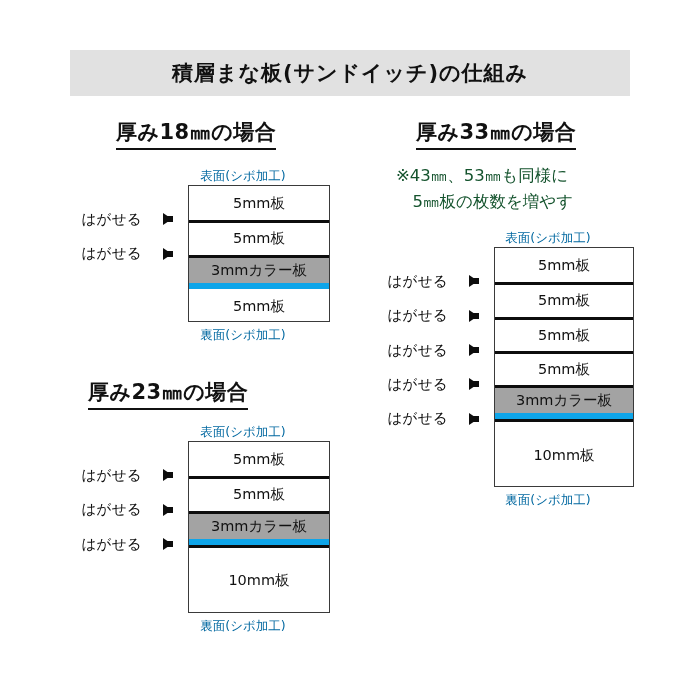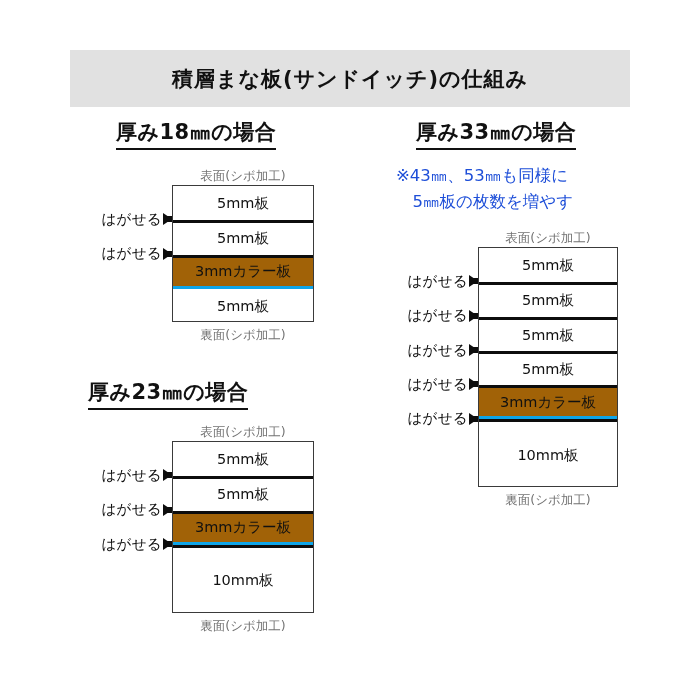--- a/index.html
+++ b/index.html
@@ -8,81 +8,83 @@
     background:#ffffff;
     font-family:"DejaVu Sans","Liberation Sans",sans-serif;
     color:#1a1a1a;
     overflow:hidden;
     position:relative;
   }
   #page{position:absolute;left:0;top:0;width:700px;height:700px;}
 
   
   .header-band{
-    position:absolute;left:70px;top:50px;width:560px;height:57px;
+    position:absolute;left:70px;top:50px;width:560px;height:46px;
     background:#e1e1e1;
     display:flex;align-items:center;justify-content:center;
   }
   .header-title{
     font-size:21px;font-weight:700;letter-spacing:1px;color:#111;
     white-space:nowrap;
   }
 
   
   .section-heading{
     position:absolute;
     font-size:21px;font-weight:700;color:#111;
     white-space:nowrap;
     padding-bottom:2px;
     border-bottom:2px solid #111;
     letter-spacing:0.5px;
   }
   .note{
     position:absolute;
-    font-size:16.5px;font-weight:500;color:#1d4ed8;
+    font-size:16.5px;font-weight:500;color:#14532d;
     line-height:1.55;
     white-space:pre;
   }
   .face-label{
     position:absolute;
-    font-size:12.5px;color:#737373;white-space:nowrap;
+    font-size:12.5px;color:#0369a1;white-space:nowrap;
     text-align:center;
   }
   .stack-box{
     position:absolute;
     border:1.5px solid #3a3a3a;
     background:#fff;
     box-sizing:border-box;
     overflow:hidden;
+    margin-left:16px;
   }
   .layer{
     position:relative;
     box-sizing:border-box;
     display:flex;align-items:center;justify-content:center;
     background:#ffffff;
     font-size:14.5px;
     color:#111;
     white-space:nowrap;
   }
   .layer.color-layer{
-    background:#a16207;
+    background:#a3a3a3;
     border-top:1px solid #9a9a9a;
-    border-bottom:3px solid #0ea5e9;
+    border-bottom:6px solid #0ea5e9;
   }
   .layer.peel-top{
     border-top:3.5px solid #0d0d0d;
   }
 
   
   .peel{
     position:absolute;
     display:flex;align-items:center;
     white-space:nowrap;
     height:18px;
     transform:translateY(-50%);
+    gap:20px;
   }
   .peel-text{
     font-size:14.5px;font-weight:500;color:#111;letter-spacing:0.3px;
     line-height:1;
   }
   .peel-arrow{
     margin-left:1px;
     width:0;height:0;
     border-top:6.5px solid transparent;
     border-bottom:6.5px solid transparent;

